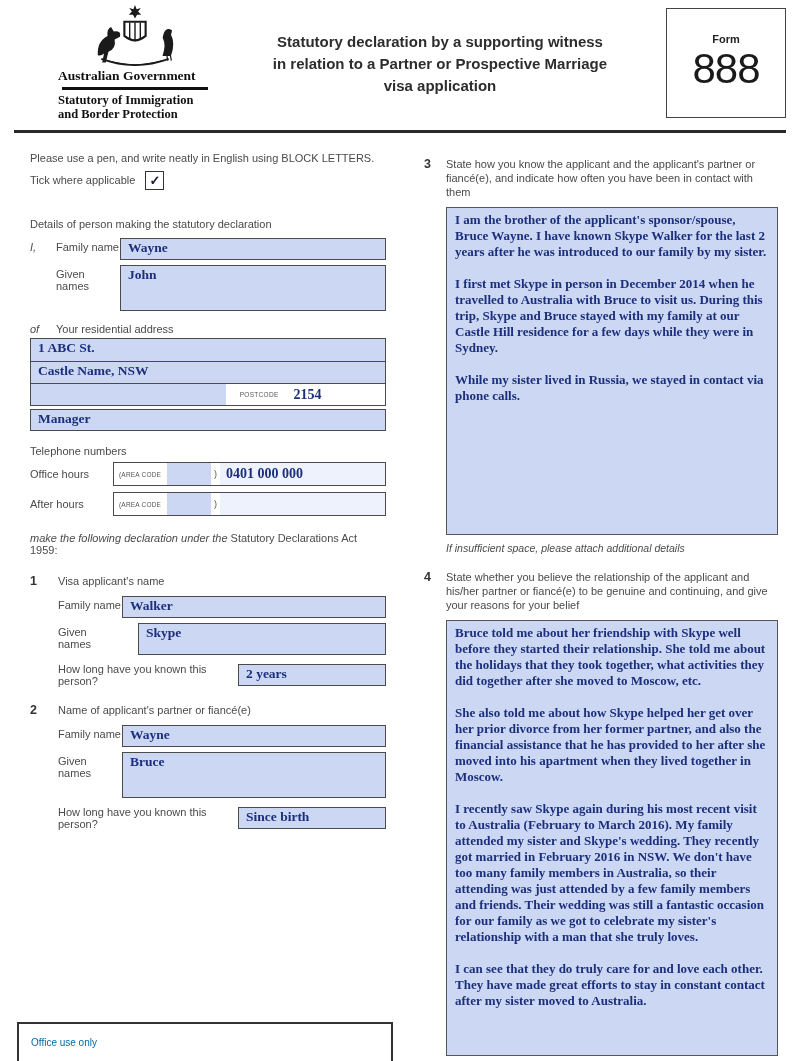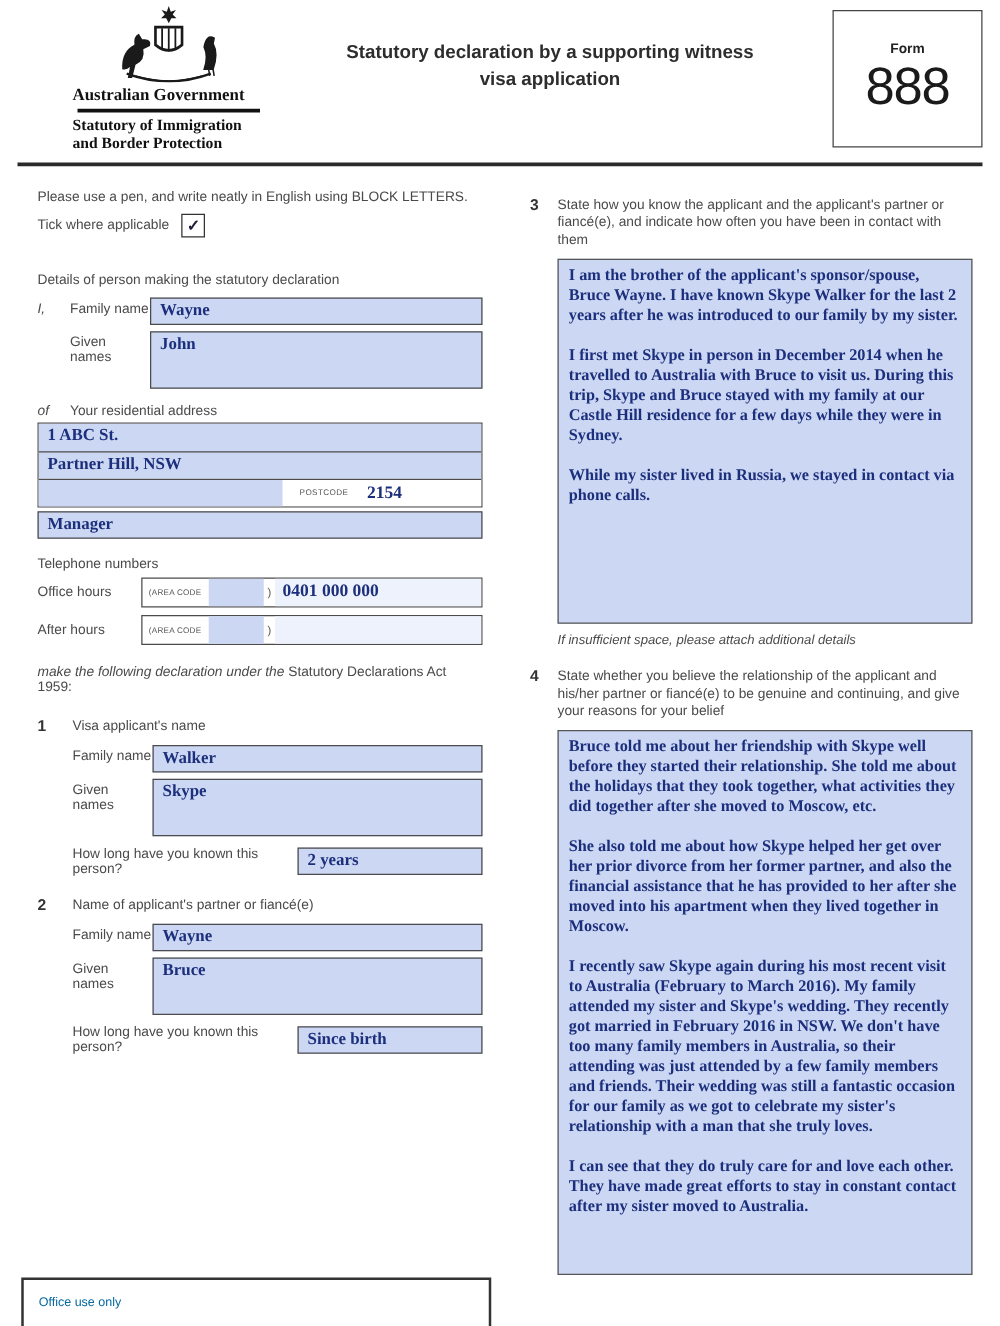--- a/index.html
+++ b/index.html
@@ -69,21 +69,21 @@
   .howlong .fld{flex:0 0 148px;height:22px;}
   
   .col-right{position:absolute;left:424px;top:157px;width:354px;}
   .r-qhead{display:flex;}
   .r-qhead .qnum{width:22px;flex:0 0 22px;}
   .r-qhead .qtext{flex:1;font-size:11px;line-height:14px;}
   .bigbox{margin-left:22px;margin-top:8px;width:332px;box-sizing:border-box;
           background:#ccd7f3;border:1.5px solid #555;
           color:#1c2f7c;font-family:"Liberation Serif",serif;font-weight:600;font-size:13px;
           line-height:16px;padding:4px 8px;white-space:pre-wrap;overflow:hidden;}
-  .box3{height:292px;}
+  .box3{height:328px;}
   .box4{height:436px;}
   .attach-note{margin-left:22px;margin-top:7px;font-size:10.5px;font-style:italic;color:#4a4a4a;}
   .q4head{margin-top:16px;}
   
   .office-box{position:absolute;left:17px;top:1022px;width:376px;height:60px;border:2px solid #333;
               box-sizing:border-box;padding:8px 12px;}
   .office-box .office-lbl{font-size:10px;font-weight:normal;color:#0369a1;}
 </style>
 </head>
 <body>
@@ -112,20 +112,21 @@
     <div class="gov-name">Australian Government</div>
     <div class="gov-rule"></div>
     <div class="dept">
       <div>Statutory of Immigration</div>
       <div>and Border Protection</div>
     </div>
   </div>
 
   <div class="title">
     <div>Statutory declaration by a supporting witness</div>
+    <div>in relation to a Partner or Prospective Marriage</div>
     <div>visa application</div>
   </div>
 
   <div class="form-box">
     <div class="form-word">Form</div>
     <div class="form-num">888</div>
   </div>
 
   <div class="header-rule"></div>
 
@@ -157,21 +158,21 @@
       <div class="field fld2">John</div>
     </div>
 
     <div class="of-row">
       <span class="lbl ital">of</span>
       <span class="lbl">Your residential address</span>
     </div>
 
     <div class="addr-box">
       <div class="addr-row">1 ABC St.</div>
-      <div class="addr-row">Partner Hill, NSW</div>
+      <div class="addr-row">Castle Name, NSW</div>
       <div class="addr-row pc">
         <div class="pc-blue"></div>
         <span class="pc-label">POSTCODE</span>
         <span class="pc-val field" style="background:#fff;border:none;">2154</span>
       </div>
     </div>
 
     <div class="field occ-input">Manager</div>
 
     <div class="lbl tel-lbl">Telephone numbers</div>
@@ -203,21 +204,21 @@
     <div class="q-head" style="margin-top:18px;">
       <span class="qnum">1</span>
       <span class="qtext">Visa applicant's name</span>
     </div>
     <div class="q-frow">
       <span class="lbl lblzone">Family name</span>
       <div class="field fld1" style="flex:1;height:22px;">Walker</div>
     </div>
     <div class="q-frow" style="margin-top:5px;">
       <span class="lbl lblzone">Given names</span>
-      <div class="field fld2" style="flex:1;height:46px;">Skype</div>
+      <div class="field fld2" style="flex:1;height:32px;margin-left:16px;">Skype</div>
     </div>
     <div class="howlong">
       <span class="lbl">How long have you known this person?</span>
       <div class="field fld">2 years</div>
     </div>
 
     <div class="q-head">
       <span class="qnum">2</span>
       <span class="qtext">Name of applicant's partner or fiancé(e)</span>
     </div>

